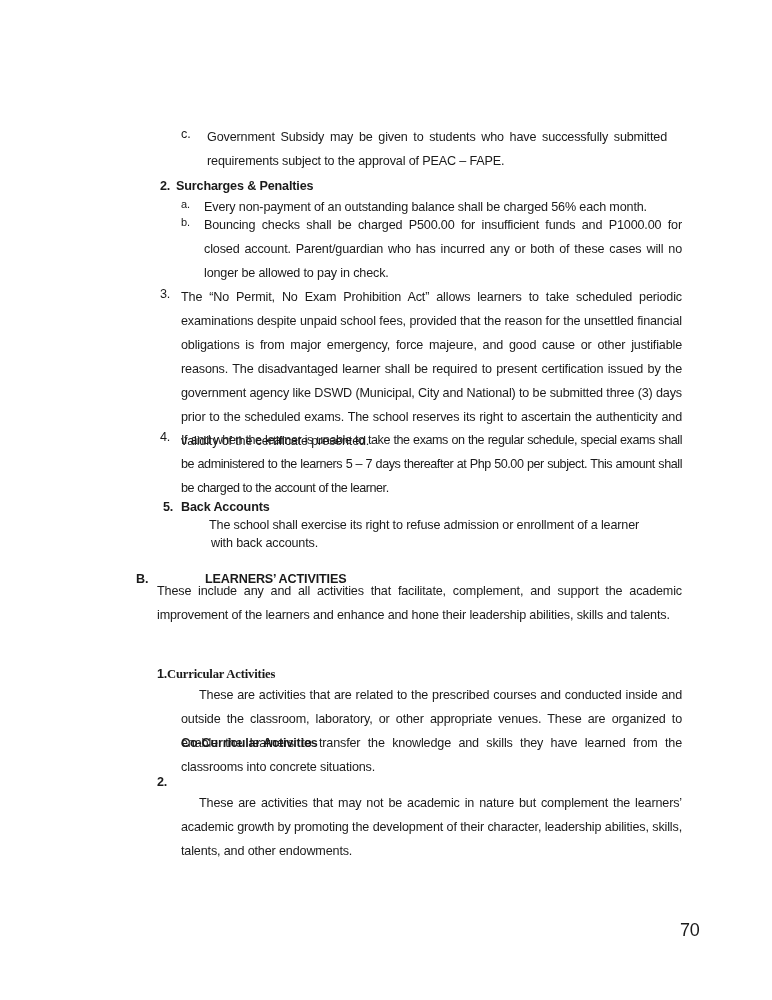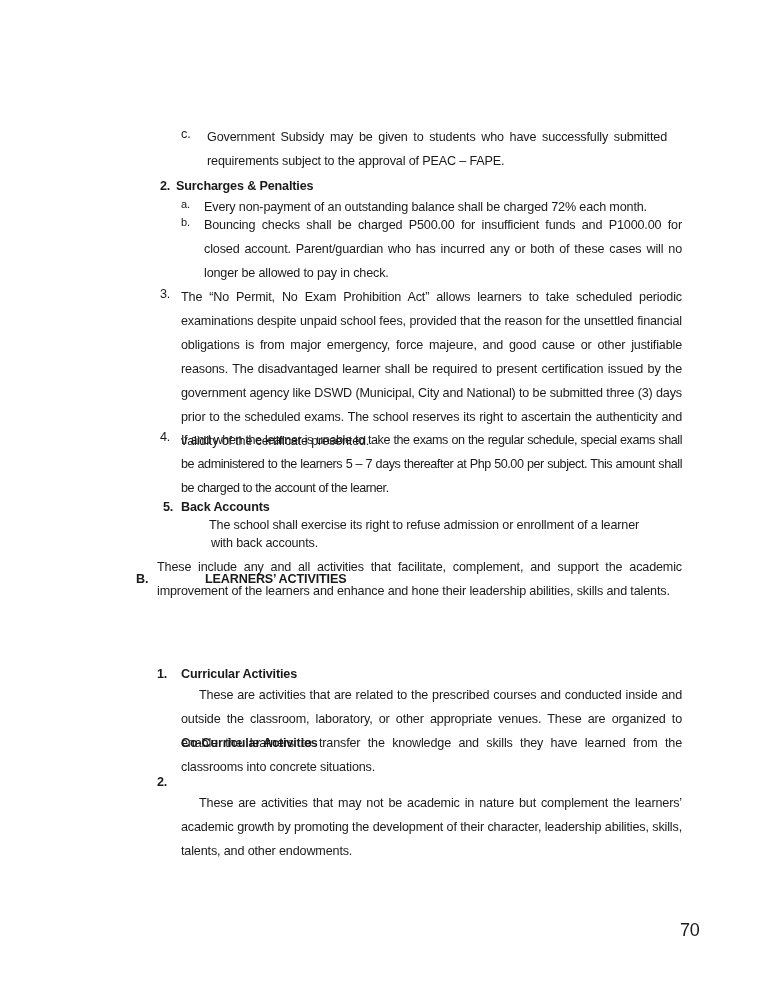--- a/index.html
+++ b/index.html
@@ -22,21 +22,21 @@
   <div>
     <span class="marker" style="left:181px; top:125px;">c.</span>
     <div class="just" style="left:207px; top:125px; width:460px;">Government Subsidy may be given to students who have successfully submitted requirements subject to the approval of PEAC – FAPE.</div>
   </div>
 
   <div>
     <span class="marker bold" style="left:160px; top:177px;">2.</span>
     <span class="line bold" style="left:176px; top:177px;">Surcharges &amp; Penalties</span>
 
     <span class="marker small-marker" style="left:181px; top:195px;">a.</span>
-    <div class="just" style="left:204px; top:195px; width:478px;">Every non-payment of an outstanding balance shall be charged 72% each month.</div>
+    <div class="just" style="left:204px; top:195px; width:478px;">Every non-payment of an outstanding balance shall be charged 56% each month.</div>
 
     <span class="marker small-marker" style="left:181px; top:213px;">b.</span>
     <div class="just" style="left:204px; top:213px; width:478px;">Bouncing checks shall be charged P500.00 for insufficient funds and P1000.00 for closed account. Parent/guardian who has incurred any or both of these cases will no longer be allowed to pay in check.</div>
   </div>
 
   <div>
     <span class="marker" style="left:160px; top:285px;">3.</span>
     <div class="just" style="left:181px; top:285px; width:501px;">The “No Permit, No Exam Prohibition Act” allows learners to take scheduled periodic examinations despite unpaid school fees, provided that the reason for the unsettled financial obligations is from major emergency, force majeure, and good cause or other justifiable reasons. The disadvantaged learner shall be required to present certification issued by the government agency like DSWD (Municipal, City and National) to be submitted three (3) days prior to the scheduled exams. The school reserves its right to ascertain the authenticity and validity of the certificate presented.</div>
   </div>
 
@@ -48,24 +48,24 @@
   <div>
     <span class="marker bold" style="left:163px; top:498px;">5.</span>
     <span class="line bold" style="left:181px; top:498px;">Back Accounts</span>
     <span class="line" style="left:209px; top:516px;">The school shall exercise its right to refuse admission or enrollment of a learner</span>
     <span class="line" style="left:175px; top:534px;margin-left:36px;">with back accounts.</span>
   </div>
 
   <div>
     <span class="marker bold" style="left:136px; top:570px;">B.</span>
     <span class="line bold" style="left:157px; top:570px;margin-left:48px;">LEARNERS’ ACTIVITIES</span>
-    <div class="just" style="left:157px; top:555px; width:525px;">These include any and all activities that facilitate, complement, and support the academic improvement of the learners and enhance and hone their leadership abilities, skills and talents.</div>
+    <div class="just" style="left:157px; top:579px; width:525px;">These include any and all activities that facilitate, complement, and support the academic improvement of the learners and enhance and hone their leadership abilities, skills and talents.</div>
 
     <span class="marker bold" style="left:157px; top:665px;">1.</span>
-    <span class="line bold" style="left:181px; top:665px;">Curricular Activities</span>
+    <span class="line bold" style="left:167px; top:665px;font-family:Liberation Serif, serif;">Curricular Activities</span>
     <div class="just" style="left:181px; top:683px; width:501px; text-indent:18px;">These are activities that are related to the prescribed courses and conducted inside and outside the classroom, laboratory, or other appropriate venues. These are organized to enable the learners to transfer the knowledge and skills they have learned from the classrooms into concrete situations.</div>
 
     <span class="marker bold" style="left:157px; top:773px;">2.</span>
     <span class="line bold" style="left:181px; top:734px;">Co-Curricular Activities</span>
     <div class="just" style="left:181px; top:791px; width:501px; text-indent:18px;">These are activities that may not be academic in nature but complement the learners’ academic growth by promoting the development of their character, leadership abilities, skills, talents, and other endowments.</div>
   </div>
 
   <span class="line" style="left:680px; top:921px; font-size:18px;">70</span>
 </div>
 

